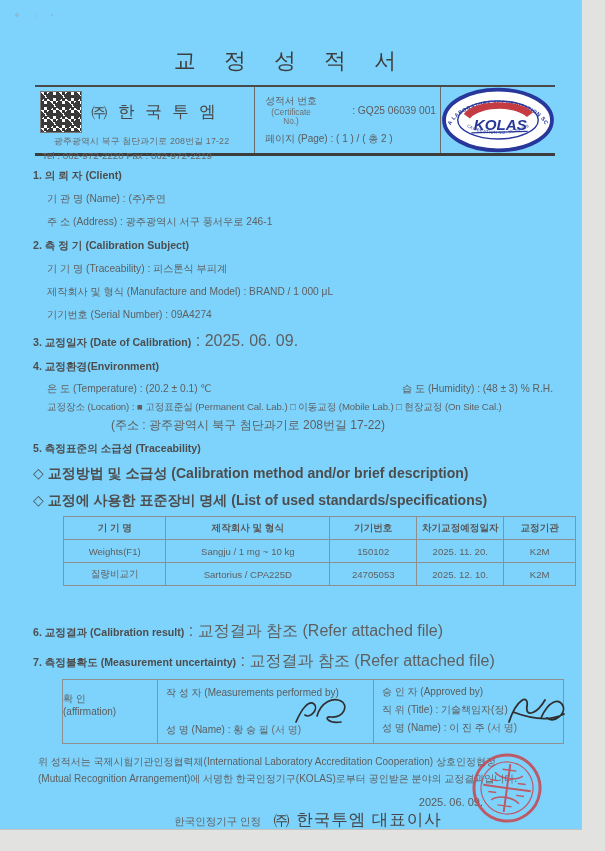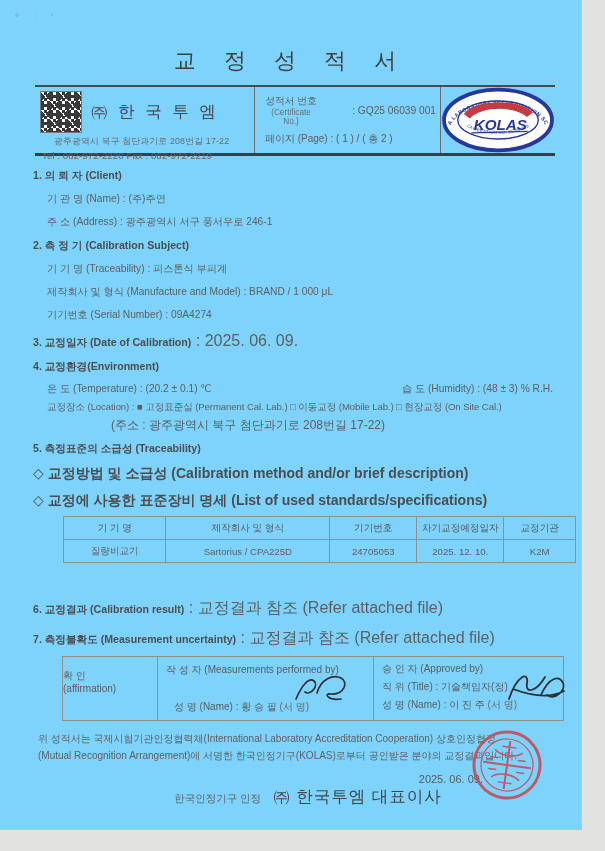--- a/index.html
+++ b/index.html
@@ -46,28 +46,28 @@
              padding-left:14px; margin-top:8px; }
   .loc-row { font-size:9.6px; margin-top:5px; padding-left:14px; letter-spacing:-.1px; }
   .loc-addr { font-size:12px; margin-top:3px; padding-left:78px; }
   .s5 { margin-top:8px; }
   .dia-h { font-weight:bold; color:#4d4d4d; font-size:14px; margin-top:9px; }
   .method-body { font-size:10.2px; color:#5f5f5f; line-height:16.5px; margin-top:6px;
                  padding-left:14px; width:520px; }
   table.std { border-collapse:collapse; margin:6px 0 0 30px; width:513px; table-layout:fixed; }
   table.std th, table.std td { border:1px solid #8f8f8f; font-weight:normal; font-size:9.6px;
                color:#5f5f5f; text-align:center; height:23px; padding:0 2px; overflow:hidden; }
-  table.std th { color:#585858; }
+  table.std th { color:#585858;font-weight:bold; }
   .gap-block { height:26px; }
   .s6, .s7 { margin-top:9px; }
   table.aff { border-collapse:collapse; margin:7px 0 0 29px; width:501px; table-layout:fixed; }
   table.aff td { border:1px solid #8f8f8f; font-size:10px; color:#5c5c5c; vertical-align:top; }
   .aff-c1 { text-align:left; padding-top:12px; font-size:10.2px; }
   .aff-c2 { position:relative; padding:6px 6px 6px 8px; height:58px; }
-  .aff-c2 .nm { position:absolute; left:16px; bottom:6px;margin-top:28px; }
+  .aff-c2 .nm { position:absolute; left:8px; bottom:6px;margin-top:28px; }
   .aff-c3 { position:relative; padding:5px 4px 4px 8px; }
   .aff-c3 div { margin-bottom:4px; }
   .sig { position:absolute; }
   .sign-note { color:#6a6a6a; }
   .statement { margin-top:10px; font-size:10px; color:#5f5f5f; line-height:16.5px; padding-left:5px; }
   .date-line { margin-top:9px; text-align:right; padding-right:70px; font-size:11px; color:#5a5a5a; }
   .accredit-row { margin-top:1px; display:flex; justify-content:center; align-items:baseline;
                   gap:12px; padding-left:30px; }
   .accredit-ko { font-size:10.5px; color:#5f5f5f; }
   .accredit-co { font-size:16.5px; color:#454545; font-weight:500; letter-spacing:1px; }
@@ -166,20 +166,27 @@
               <col style="width:17%">
               <col style="width:14%">
             </colgroup>
         <tbody>
               <tr>
           <th>기 기 명</th>
           <th>제작회사 및 형식</th>
           <th>기기번호</th>
           <th>차기교정예정일자</th>
           <th>교정기관</th>
+        </tr>
+        <tr>
+          <td>Weights(F1)</td>
+          <td>Sangju / 1 mg ~ 10 kg</td>
+          <td>150102</td>
+          <td>2025. 11. 20.</td>
+          <td>K2M</td>
         </tr>
         <tr>
           <td>질량비교기</td>
           <td>Sartorius / CPA225D</td>
           <td>24705053</td>
           <td>2025. 12. 10.</td>
           <td>K2M</td>
         </tr>
       </tbody>
           </table>

